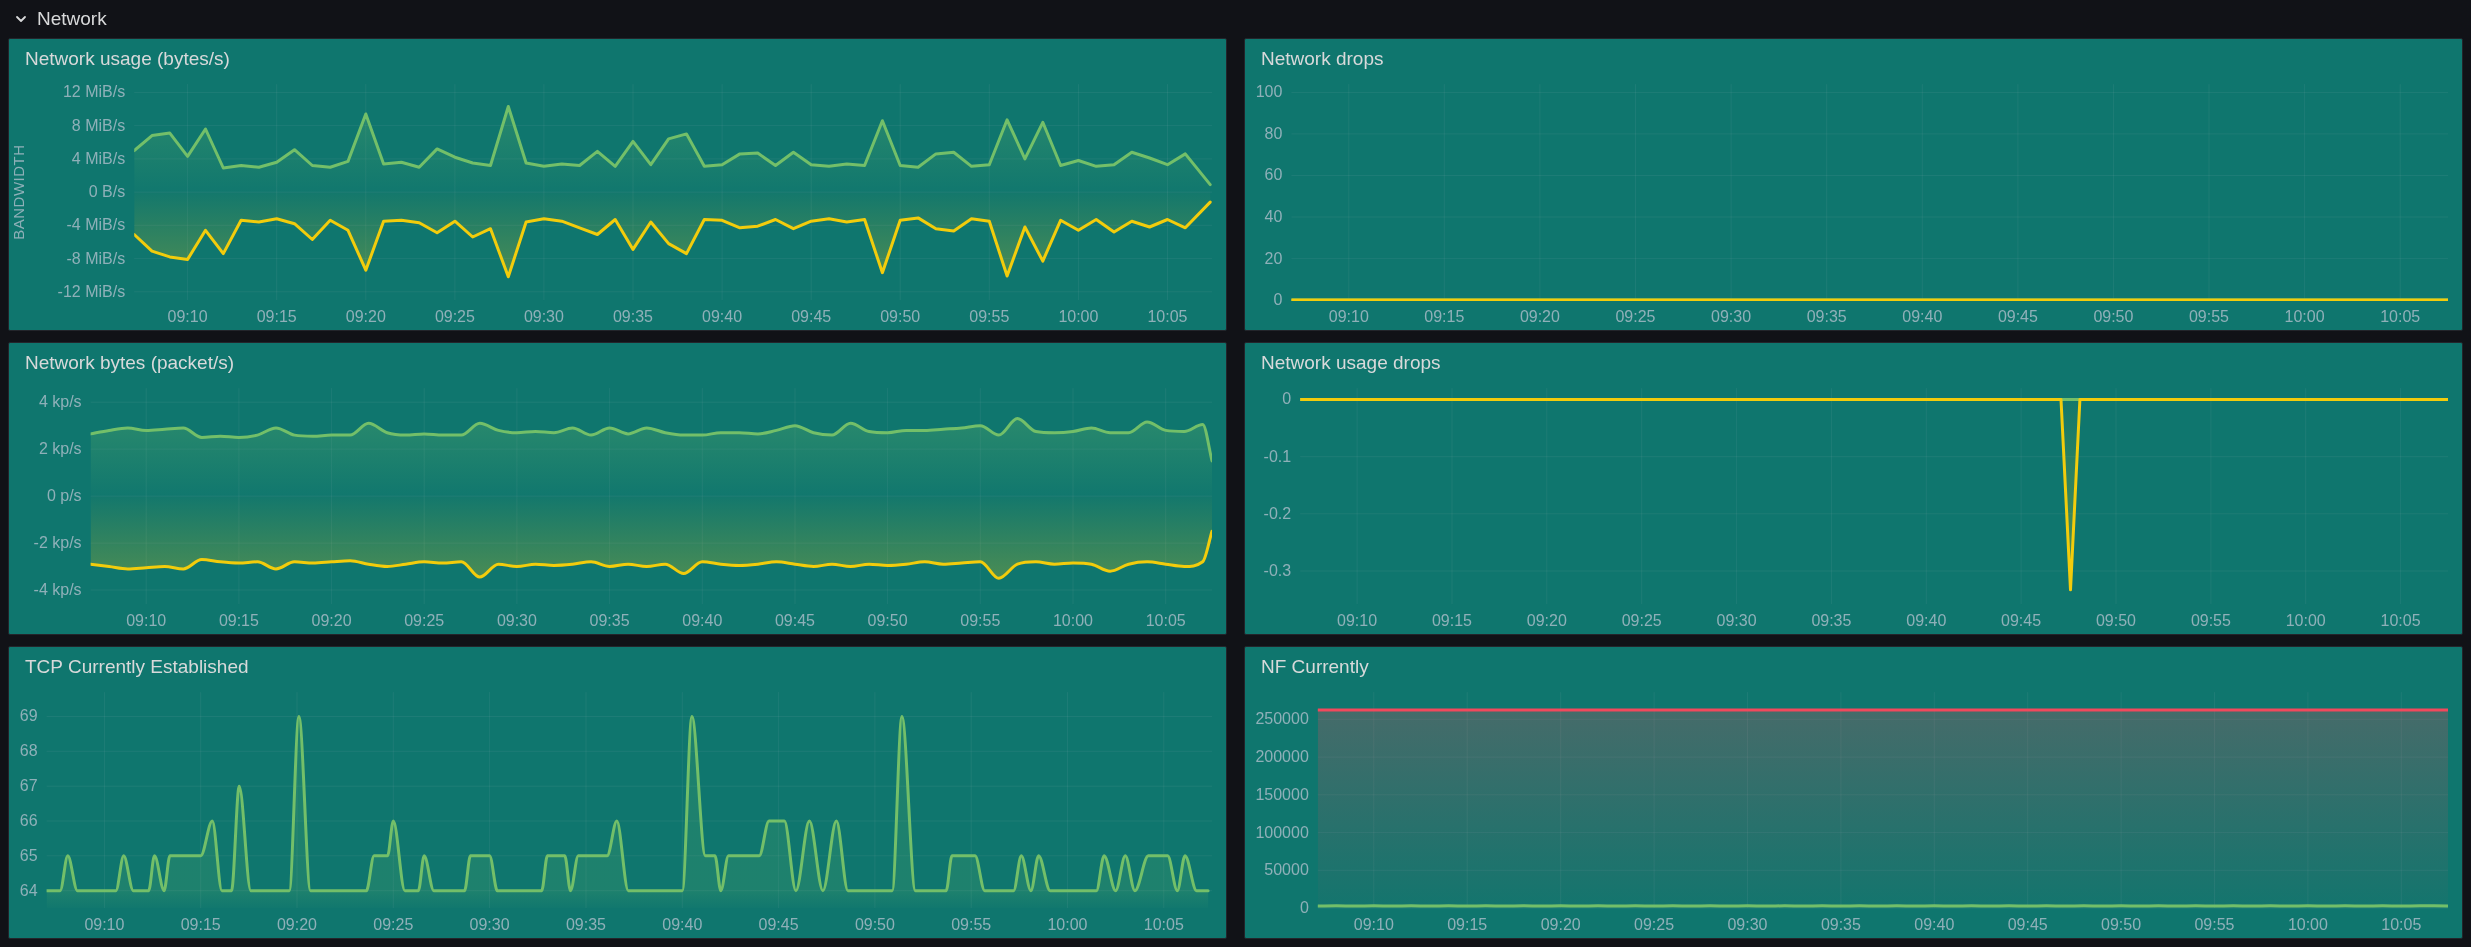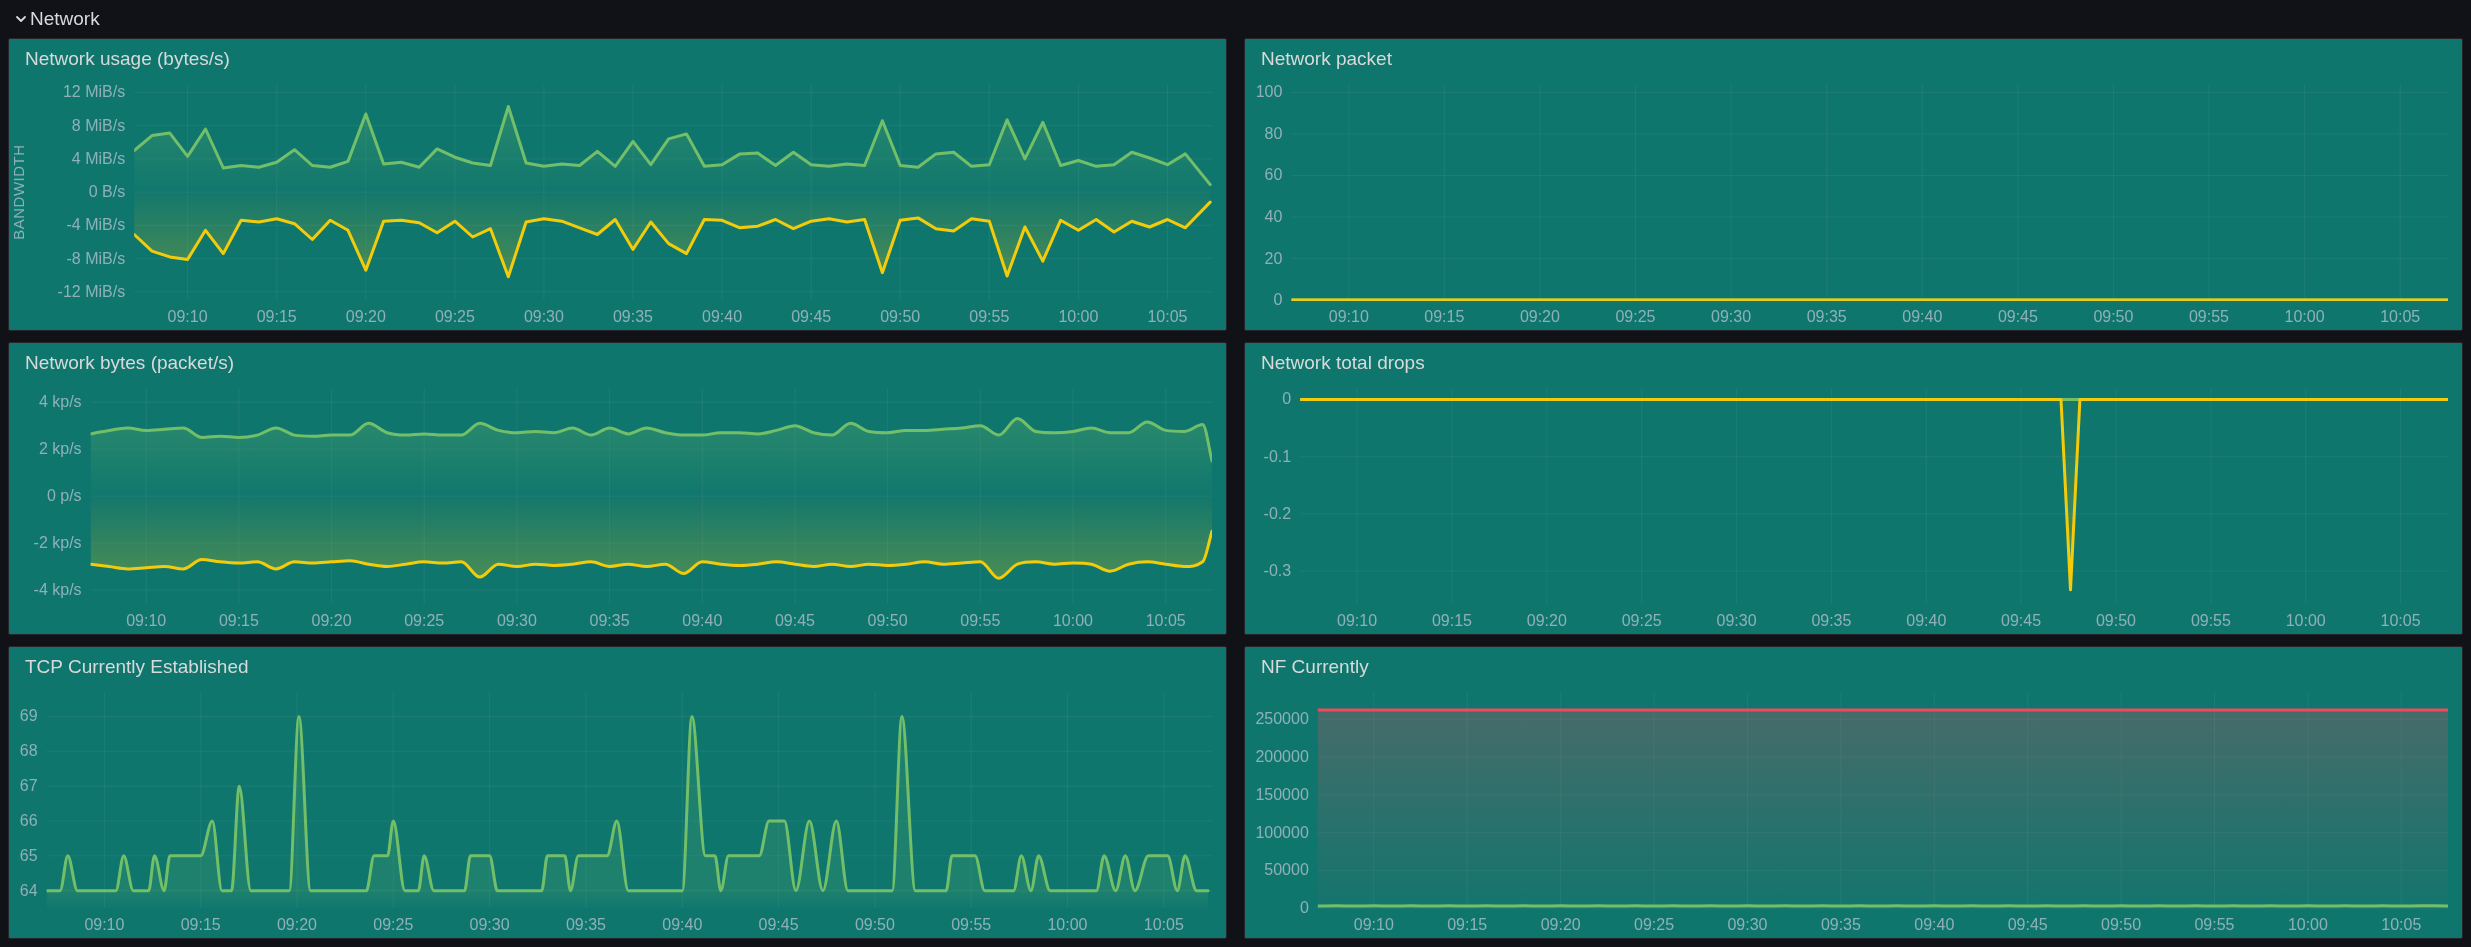--- a/index.html
+++ b/index.html
@@ -3,21 +3,21 @@
 <meta charset="utf-8">
 <style>
   html,body{margin:0;padding:0;}
   body{
     width:2471px;height:947px;overflow:hidden;
     background:#111217;
     font-family:"Liberation Sans","DejaVu Sans",sans-serif;
     -webkit-font-smoothing:antialiased;
   }
   .row-header{
-    display:flex;align-items:center;
+    display:flex;align-items:center;gap:7px;
     height:38px;padding:0 12px;color:#d8d9da;
   }
   .row-title{font-size:19px;font-weight:500;}
   .chevron{display:flex;align-items:center;}
   .dash-grid{
     display:grid;
     grid-template-columns:1fr 1fr;
     grid-template-rows:repeat(3,1fr);
     gap:11px 17px;
     height:calc(947px - 38px);
@@ -109,21 +109,21 @@
           <text x="1158.5" y="248" text-anchor="middle" font-size="16" fill="rgba(204,204,220,0.68)">10:05</text>
           <text transform="translate(15 118.0) rotate(-90)" text-anchor="middle" font-size="15" fill="rgba(204,204,220,0.68)" letter-spacing="0.5">BANDWIDTH</text>
           <path d="M125.2 76.5 L143.0 61.5 L160.8 59.0 L178.6 82.3 L196.5 54.9 L214.3 93.9 L232.1 91.4 L249.9 93.1 L267.7 88.1 L285.5 75.6 L303.3 91.4 L321.2 93.1 L339.0 87.3 L356.8 39.9 L374.6 89.8 L392.4 88.1 L410.2 93.1 L428.1 74.8 L445.9 83.1 L463.7 88.9 L481.5 91.4 L499.3 32.4 L517.1 88.9 L534.9 92.2 L552.8 89.8 L570.6 91.4 L588.4 77.3 L606.2 92.2 L624.0 67.3 L641.8 90.6 L659.6 64.8 L677.5 59.8 L695.3 92.2 L713.1 90.6 L730.9 79.8 L748.7 79.0 L766.5 91.4 L784.4 78.1 L802.2 90.6 L820.0 92.2 L837.8 89.8 L855.6 91.4 L873.4 46.6 L891.2 91.4 L909.1 93.1 L926.9 79.8 L944.7 78.1 L962.5 92.2 L980.3 90.6 L998.1 45.7 L1015.9 84.8 L1033.8 48.2 L1051.6 91.4 L1069.4 86.4 L1087.2 92.2 L1105.0 90.6 L1122.8 78.1 L1140.6 83.9 L1158.5 90.6 L1176.3 79.8 L1201.2 110.5 L1201.2 118.0 L125.2 118.0 Z" fill="url(#g0_0)" clip-path="url(#cp0)"></path>
           <path d="M125.2 76.5 L143.0 61.5 L160.8 59.0 L178.6 82.3 L196.5 54.9 L214.3 93.9 L232.1 91.4 L249.9 93.1 L267.7 88.1 L285.5 75.6 L303.3 91.4 L321.2 93.1 L339.0 87.3 L356.8 39.9 L374.6 89.8 L392.4 88.1 L410.2 93.1 L428.1 74.8 L445.9 83.1 L463.7 88.9 L481.5 91.4 L499.3 32.4 L517.1 88.9 L534.9 92.2 L552.8 89.8 L570.6 91.4 L588.4 77.3 L606.2 92.2 L624.0 67.3 L641.8 90.6 L659.6 64.8 L677.5 59.8 L695.3 92.2 L713.1 90.6 L730.9 79.8 L748.7 79.0 L766.5 91.4 L784.4 78.1 L802.2 90.6 L820.0 92.2 L837.8 89.8 L855.6 91.4 L873.4 46.6 L891.2 91.4 L909.1 93.1 L926.9 79.8 L944.7 78.1 L962.5 92.2 L980.3 90.6 L998.1 45.7 L1015.9 84.8 L1033.8 48.2 L1051.6 91.4 L1069.4 86.4 L1087.2 92.2 L1105.0 90.6 L1122.8 78.1 L1140.6 83.9 L1158.5 90.6 L1176.3 79.8 L1201.2 110.5" fill="none" stroke="#73BF69" stroke-width="3" stroke-linejoin="round" stroke-linecap="round" clip-path="url(#cp0)"></path>
           <path d="M125.2 160.4 L143.0 177.0 L160.8 182.8 L178.6 185.3 L196.5 156.2 L214.3 179.5 L232.1 146.2 L249.9 147.9 L267.7 144.6 L285.5 149.6 L303.3 165.4 L321.2 146.2 L339.0 156.2 L356.8 196.1 L374.6 147.1 L392.4 146.2 L410.2 148.7 L428.1 158.7 L445.9 147.1 L463.7 162.9 L481.5 154.6 L499.3 202.7 L517.1 147.9 L534.9 144.6 L552.8 147.1 L570.6 153.7 L588.4 160.4 L606.2 145.4 L624.0 175.3 L641.8 147.9 L659.6 169.5 L677.5 179.5 L695.3 145.4 L713.1 146.2 L730.9 153.7 L748.7 152.1 L766.5 145.4 L784.4 154.6 L802.2 147.1 L820.0 144.6 L837.8 147.9 L855.6 145.4 L873.4 198.6 L891.2 146.2 L909.1 143.8 L926.9 154.6 L944.7 157.0 L962.5 144.6 L980.3 147.1 L998.1 201.9 L1015.9 152.9 L1033.8 187.0 L1051.6 146.2 L1069.4 156.2 L1087.2 145.4 L1105.0 157.9 L1122.8 147.1 L1140.6 152.9 L1158.5 145.4 L1176.3 153.7 L1201.2 128.0 L1201.2 118.0 L125.2 118.0 Z" fill="url(#g0_1)" clip-path="url(#cp0)"></path>
           <path d="M125.2 160.4 L143.0 177.0 L160.8 182.8 L178.6 185.3 L196.5 156.2 L214.3 179.5 L232.1 146.2 L249.9 147.9 L267.7 144.6 L285.5 149.6 L303.3 165.4 L321.2 146.2 L339.0 156.2 L356.8 196.1 L374.6 147.1 L392.4 146.2 L410.2 148.7 L428.1 158.7 L445.9 147.1 L463.7 162.9 L481.5 154.6 L499.3 202.7 L517.1 147.9 L534.9 144.6 L552.8 147.1 L570.6 153.7 L588.4 160.4 L606.2 145.4 L624.0 175.3 L641.8 147.9 L659.6 169.5 L677.5 179.5 L695.3 145.4 L713.1 146.2 L730.9 153.7 L748.7 152.1 L766.5 145.4 L784.4 154.6 L802.2 147.1 L820.0 144.6 L837.8 147.9 L855.6 145.4 L873.4 198.6 L891.2 146.2 L909.1 143.8 L926.9 154.6 L944.7 157.0 L962.5 144.6 L980.3 147.1 L998.1 201.9 L1015.9 152.9 L1033.8 187.0 L1051.6 146.2 L1069.4 156.2 L1087.2 145.4 L1105.0 157.9 L1122.8 147.1 L1140.6 152.9 L1158.5 145.4 L1176.3 153.7 L1201.2 128.0" fill="none" stroke="#F2CC0C" stroke-width="3" stroke-linejoin="round" stroke-linecap="round" clip-path="url(#cp0)"></path>
         </svg>
     </div>
   </div>
   <div class="panel">
-    <div class="panel-header">Network packet</div>
+    <div class="panel-header">Network drops</div>
     <div class="panel-body">
       <svg class="chart" viewBox="0 0 1217 256">
           <defs>
             <clipPath id="cp1">
               <rect x="46.400000000000006" y="9" width="1156.6" height="218"></rect>
             </clipPath>
           </defs>
           <line x1="46.400000000000006" x2="1203" y1="18.3" y2="18.3" stroke="rgba(204,204,220,0.08)" stroke-width="1"></line>
           <text x="37.400000000000006" y="23.3" text-anchor="end" font-size="16" fill="rgba(204,204,220,0.68)">100</text>
           <line x1="46.400000000000006" x2="1203" y1="59.8" y2="59.8" stroke="rgba(204,204,220,0.08)" stroke-width="1"></line>
@@ -217,21 +217,21 @@
           <line x1="1156.7" x2="1156.7" y1="10" y2="226" stroke="rgba(204,204,220,0.08)" stroke-width="1"></line>
           <text x="1156.7" y="248" text-anchor="middle" font-size="16" fill="rgba(204,204,220,0.68)">10:05</text>
           <path d="M81.6 55.8C87.8 54.6 94.0 53.2 100.1 52.3C106.3 51.3 112.5 49.9 118.7 49.9C124.8 49.9 131.0 52.3 137.2 52.3C143.4 52.3 149.6 51.5 155.7 51.1C161.9 50.7 168.1 49.9 174.3 49.9C180.5 49.9 186.6 59.3 192.8 59.3C199.0 59.3 205.2 58.1 211.3 58.1C217.5 58.1 223.7 59.3 229.9 59.3C236.1 59.3 242.2 58.5 248.4 57.0C254.6 55.4 260.8 49.9 267.0 49.9C273.1 49.9 279.3 55.8 285.5 57.0C291.7 58.1 297.8 58.1 304.0 58.1C310.2 58.1 316.4 57.0 322.6 57.0C328.7 57.0 334.9 57.0 341.1 57.0C347.3 57.0 353.5 45.2 359.6 45.2C365.8 45.2 372.0 52.7 378.2 54.6C384.3 56.6 390.5 57.0 396.7 57.0C402.9 57.0 409.1 55.8 415.2 55.8C421.4 55.8 427.6 57.0 433.8 57.0C440.0 57.0 446.1 57.0 452.3 57.0C458.5 57.0 464.7 45.2 470.8 45.2C477.0 45.2 483.2 50.7 489.4 52.3C495.6 53.8 501.7 54.6 507.9 54.6C514.1 54.6 520.3 53.4 526.5 53.4C532.6 53.4 538.8 54.6 545.0 54.6C551.2 54.6 557.3 49.9 563.5 49.9C569.7 49.9 575.9 57.0 582.1 57.0C588.2 57.0 594.4 49.9 600.6 49.9C606.8 49.9 613.0 55.8 619.1 55.8C625.3 55.8 631.5 49.9 637.7 49.9C643.8 49.9 650.0 53.4 656.2 54.6C662.4 55.8 668.6 57.0 674.7 57.0C680.9 57.0 687.1 57.0 693.3 57.0C699.5 57.0 705.6 54.6 711.8 54.6C718.0 54.6 724.2 54.6 730.3 54.6C736.5 54.6 742.7 55.8 748.9 55.8C755.1 55.8 761.2 53.6 767.4 52.3C773.6 50.9 779.8 47.6 786.0 47.6C792.1 47.6 798.3 53.0 804.5 54.6C810.7 56.2 816.8 57.0 823.0 57.0C829.2 57.0 835.4 45.2 841.6 45.2C847.7 45.2 853.9 52.3 860.1 53.4C866.3 54.6 872.4 54.6 878.6 54.6C884.8 54.6 891.0 52.3 897.2 52.3C903.3 52.3 909.5 52.3 915.7 52.3C921.9 52.3 928.1 51.5 934.2 51.1C940.4 50.7 946.6 50.5 952.8 49.9C958.9 49.3 965.1 47.6 971.3 47.6C977.5 47.6 983.7 57.0 989.8 57.0C996.0 57.0 1002.2 40.5 1008.4 40.5C1014.6 40.5 1020.7 52.3 1026.9 53.4C1033.1 54.6 1039.3 54.6 1045.4 54.6C1051.6 54.6 1057.8 54.2 1064.0 53.4C1070.2 52.7 1076.3 49.9 1082.5 49.9C1088.7 49.9 1094.9 54.6 1101.1 54.6C1107.2 54.6 1113.4 54.6 1119.6 54.6C1125.8 54.6 1131.9 44.0 1138.1 44.0C1144.3 44.0 1150.5 51.1 1156.7 52.3C1162.8 53.4 1169.0 53.4 1175.2 53.4C1181.4 53.4 1187.6 46.4 1193.7 46.4C1196.8 46.4 1199.9 70.7 1203.0 82.8 L1203.0 118.0 L81.6 118.0 Z" fill="url(#g2_0)" clip-path="url(#cp2)"></path>
           <path d="M81.6 55.8C87.8 54.6 94.0 53.2 100.1 52.3C106.3 51.3 112.5 49.9 118.7 49.9C124.8 49.9 131.0 52.3 137.2 52.3C143.4 52.3 149.6 51.5 155.7 51.1C161.9 50.7 168.1 49.9 174.3 49.9C180.5 49.9 186.6 59.3 192.8 59.3C199.0 59.3 205.2 58.1 211.3 58.1C217.5 58.1 223.7 59.3 229.9 59.3C236.1 59.3 242.2 58.5 248.4 57.0C254.6 55.4 260.8 49.9 267.0 49.9C273.1 49.9 279.3 55.8 285.5 57.0C291.7 58.1 297.8 58.1 304.0 58.1C310.2 58.1 316.4 57.0 322.6 57.0C328.7 57.0 334.9 57.0 341.1 57.0C347.3 57.0 353.5 45.2 359.6 45.2C365.8 45.2 372.0 52.7 378.2 54.6C384.3 56.6 390.5 57.0 396.7 57.0C402.9 57.0 409.1 55.8 415.2 55.8C421.4 55.8 427.6 57.0 433.8 57.0C440.0 57.0 446.1 57.0 452.3 57.0C458.5 57.0 464.7 45.2 470.8 45.2C477.0 45.2 483.2 50.7 489.4 52.3C495.6 53.8 501.7 54.6 507.9 54.6C514.1 54.6 520.3 53.4 526.5 53.4C532.6 53.4 538.8 54.6 545.0 54.6C551.2 54.6 557.3 49.9 563.5 49.9C569.7 49.9 575.9 57.0 582.1 57.0C588.2 57.0 594.4 49.9 600.6 49.9C606.8 49.9 613.0 55.8 619.1 55.8C625.3 55.8 631.5 49.9 637.7 49.9C643.8 49.9 650.0 53.4 656.2 54.6C662.4 55.8 668.6 57.0 674.7 57.0C680.9 57.0 687.1 57.0 693.3 57.0C699.5 57.0 705.6 54.6 711.8 54.6C718.0 54.6 724.2 54.6 730.3 54.6C736.5 54.6 742.7 55.8 748.9 55.8C755.1 55.8 761.2 53.6 767.4 52.3C773.6 50.9 779.8 47.6 786.0 47.6C792.1 47.6 798.3 53.0 804.5 54.6C810.7 56.2 816.8 57.0 823.0 57.0C829.2 57.0 835.4 45.2 841.6 45.2C847.7 45.2 853.9 52.3 860.1 53.4C866.3 54.6 872.4 54.6 878.6 54.6C884.8 54.6 891.0 52.3 897.2 52.3C903.3 52.3 909.5 52.3 915.7 52.3C921.9 52.3 928.1 51.5 934.2 51.1C940.4 50.7 946.6 50.5 952.8 49.9C958.9 49.3 965.1 47.6 971.3 47.6C977.5 47.6 983.7 57.0 989.8 57.0C996.0 57.0 1002.2 40.5 1008.4 40.5C1014.6 40.5 1020.7 52.3 1026.9 53.4C1033.1 54.6 1039.3 54.6 1045.4 54.6C1051.6 54.6 1057.8 54.2 1064.0 53.4C1070.2 52.7 1076.3 49.9 1082.5 49.9C1088.7 49.9 1094.9 54.6 1101.1 54.6C1107.2 54.6 1113.4 54.6 1119.6 54.6C1125.8 54.6 1131.9 44.0 1138.1 44.0C1144.3 44.0 1150.5 51.1 1156.7 52.3C1162.8 53.4 1169.0 53.4 1175.2 53.4C1181.4 53.4 1187.6 46.4 1193.7 46.4C1196.8 46.4 1199.9 70.7 1203.0 82.8" fill="none" stroke="#73BF69" stroke-width="3" stroke-linejoin="round" stroke-linecap="round" clip-path="url(#cp2)"></path>
           <path d="M81.6 186.1C87.8 186.9 94.0 187.7 100.1 188.4C106.3 189.2 112.5 190.8 118.7 190.8C124.8 190.8 131.0 190.0 137.2 189.6C143.4 189.2 149.6 188.4 155.7 188.4C161.9 188.4 168.1 190.8 174.3 190.8C180.5 190.8 186.6 181.4 192.8 181.4C199.0 181.4 205.2 183.2 211.3 183.7C217.5 184.3 223.7 184.9 229.9 184.9C236.1 184.9 242.2 183.7 248.4 183.7C254.6 183.7 260.8 190.8 267.0 190.8C273.1 190.8 279.3 183.7 285.5 183.7C291.7 183.7 297.8 184.9 304.0 184.9C310.2 184.9 316.4 184.1 322.6 183.7C328.7 183.3 334.9 182.6 341.1 182.6C347.3 182.6 353.5 185.1 359.6 186.1C365.8 187.1 372.0 188.4 378.2 188.4C384.3 188.4 390.5 186.9 396.7 186.1C402.9 185.3 409.1 183.7 415.2 183.7C421.4 183.7 427.6 184.9 433.8 184.9C440.0 184.9 446.1 183.7 452.3 183.7C458.5 183.7 464.7 199.0 470.8 199.0C477.0 199.0 483.2 186.1 489.4 186.1C495.6 186.1 501.7 188.4 507.9 188.4C514.1 188.4 520.3 186.1 526.5 186.1C532.6 186.1 538.8 187.3 545.0 187.3C551.2 187.3 557.3 186.7 563.5 186.1C569.7 185.5 575.9 183.7 582.1 183.7C588.2 183.7 594.4 188.4 600.6 188.4C606.8 188.4 613.0 186.1 619.1 186.1C625.3 186.1 631.5 188.4 637.7 188.4C643.8 188.4 650.0 186.1 656.2 186.1C662.4 186.1 668.6 195.5 674.7 195.5C680.9 195.5 687.1 183.7 693.3 183.7C699.5 183.7 705.6 185.5 711.8 186.1C718.0 186.7 724.2 187.3 730.3 187.3C736.5 187.3 742.7 186.7 748.9 186.1C755.1 185.5 761.2 183.7 767.4 183.7C773.6 183.7 779.8 185.3 786.0 186.1C792.1 186.9 798.3 188.4 804.5 188.4C810.7 188.4 816.8 186.1 823.0 186.1C829.2 186.1 835.4 188.4 841.6 188.4C847.7 188.4 853.9 186.1 860.1 186.1C866.3 186.1 872.4 187.3 878.6 187.3C884.8 187.3 891.0 186.7 897.2 186.1C903.3 185.5 909.5 183.7 915.7 183.7C921.9 183.7 928.1 186.1 934.2 186.1C940.4 186.1 946.6 185.3 952.8 184.9C958.9 184.5 965.1 183.7 971.3 183.7C977.5 183.7 983.7 200.2 989.8 200.2C996.0 200.2 1002.2 188.4 1008.4 186.1C1014.6 183.7 1020.7 183.7 1026.9 183.7C1033.1 183.7 1039.3 186.1 1045.4 186.1C1051.6 186.1 1057.8 184.9 1064.0 184.9C1070.2 184.9 1076.3 184.9 1082.5 186.1C1088.7 187.3 1094.9 193.1 1101.1 193.1C1107.2 193.1 1113.4 187.7 1119.6 186.1C1125.8 184.5 1131.9 183.7 1138.1 183.7C1144.3 183.7 1150.5 185.3 1156.7 186.1C1162.8 186.9 1169.0 188.4 1175.2 188.4C1181.4 188.4 1187.6 188.4 1193.7 183.7C1196.8 181.4 1199.9 163.4 1203.0 153.2 L1203.0 118.0 L81.6 118.0 Z" fill="url(#g2_1)" clip-path="url(#cp2)"></path>
           <path d="M81.6 186.1C87.8 186.9 94.0 187.7 100.1 188.4C106.3 189.2 112.5 190.8 118.7 190.8C124.8 190.8 131.0 190.0 137.2 189.6C143.4 189.2 149.6 188.4 155.7 188.4C161.9 188.4 168.1 190.8 174.3 190.8C180.5 190.8 186.6 181.4 192.8 181.4C199.0 181.4 205.2 183.2 211.3 183.7C217.5 184.3 223.7 184.9 229.9 184.9C236.1 184.9 242.2 183.7 248.4 183.7C254.6 183.7 260.8 190.8 267.0 190.8C273.1 190.8 279.3 183.7 285.5 183.7C291.7 183.7 297.8 184.9 304.0 184.9C310.2 184.9 316.4 184.1 322.6 183.7C328.7 183.3 334.9 182.6 341.1 182.6C347.3 182.6 353.5 185.1 359.6 186.1C365.8 187.1 372.0 188.4 378.2 188.4C384.3 188.4 390.5 186.9 396.7 186.1C402.9 185.3 409.1 183.7 415.2 183.7C421.4 183.7 427.6 184.9 433.8 184.9C440.0 184.9 446.1 183.7 452.3 183.7C458.5 183.7 464.7 199.0 470.8 199.0C477.0 199.0 483.2 186.1 489.4 186.1C495.6 186.1 501.7 188.4 507.9 188.4C514.1 188.4 520.3 186.1 526.5 186.1C532.6 186.1 538.8 187.3 545.0 187.3C551.2 187.3 557.3 186.7 563.5 186.1C569.7 185.5 575.9 183.7 582.1 183.7C588.2 183.7 594.4 188.4 600.6 188.4C606.8 188.4 613.0 186.1 619.1 186.1C625.3 186.1 631.5 188.4 637.7 188.4C643.8 188.4 650.0 186.1 656.2 186.1C662.4 186.1 668.6 195.5 674.7 195.5C680.9 195.5 687.1 183.7 693.3 183.7C699.5 183.7 705.6 185.5 711.8 186.1C718.0 186.7 724.2 187.3 730.3 187.3C736.5 187.3 742.7 186.7 748.9 186.1C755.1 185.5 761.2 183.7 767.4 183.7C773.6 183.7 779.8 185.3 786.0 186.1C792.1 186.9 798.3 188.4 804.5 188.4C810.7 188.4 816.8 186.1 823.0 186.1C829.2 186.1 835.4 188.4 841.6 188.4C847.7 188.4 853.9 186.1 860.1 186.1C866.3 186.1 872.4 187.3 878.6 187.3C884.8 187.3 891.0 186.7 897.2 186.1C903.3 185.5 909.5 183.7 915.7 183.7C921.9 183.7 928.1 186.1 934.2 186.1C940.4 186.1 946.6 185.3 952.8 184.9C958.9 184.5 965.1 183.7 971.3 183.7C977.5 183.7 983.7 200.2 989.8 200.2C996.0 200.2 1002.2 188.4 1008.4 186.1C1014.6 183.7 1020.7 183.7 1026.9 183.7C1033.1 183.7 1039.3 186.1 1045.4 186.1C1051.6 186.1 1057.8 184.9 1064.0 184.9C1070.2 184.9 1076.3 184.9 1082.5 186.1C1088.7 187.3 1094.9 193.1 1101.1 193.1C1107.2 193.1 1113.4 187.7 1119.6 186.1C1125.8 184.5 1131.9 183.7 1138.1 183.7C1144.3 183.7 1150.5 185.3 1156.7 186.1C1162.8 186.9 1169.0 188.4 1175.2 188.4C1181.4 188.4 1187.6 188.4 1193.7 183.7C1196.8 181.4 1199.9 163.4 1203.0 153.2" fill="none" stroke="#F2CC0C" stroke-width="3" stroke-linejoin="round" stroke-linecap="round" clip-path="url(#cp2)"></path>
         </svg>
     </div>
   </div>
   <div class="panel">
-    <div class="panel-header">Network total drops</div>
+    <div class="panel-header">Network usage drops</div>
     <div class="panel-body">
       <svg class="chart" viewBox="0 0 1217 256">
           <defs>
             <clipPath id="cp3">
               <rect x="55.2" y="9" width="1147.8" height="218"></rect>
             </clipPath>
             <linearGradient id="g3_1" gradientUnits="userSpaceOnUse" x1="0" y1="211.7" x2="0" y2="21.4">
               <stop offset="0%" stop-color="#F2CC0C" stop-opacity="0.3"></stop>
               <stop offset="100%" stop-color="#F2CC0C" stop-opacity="0.02"></stop>
             </linearGradient>

